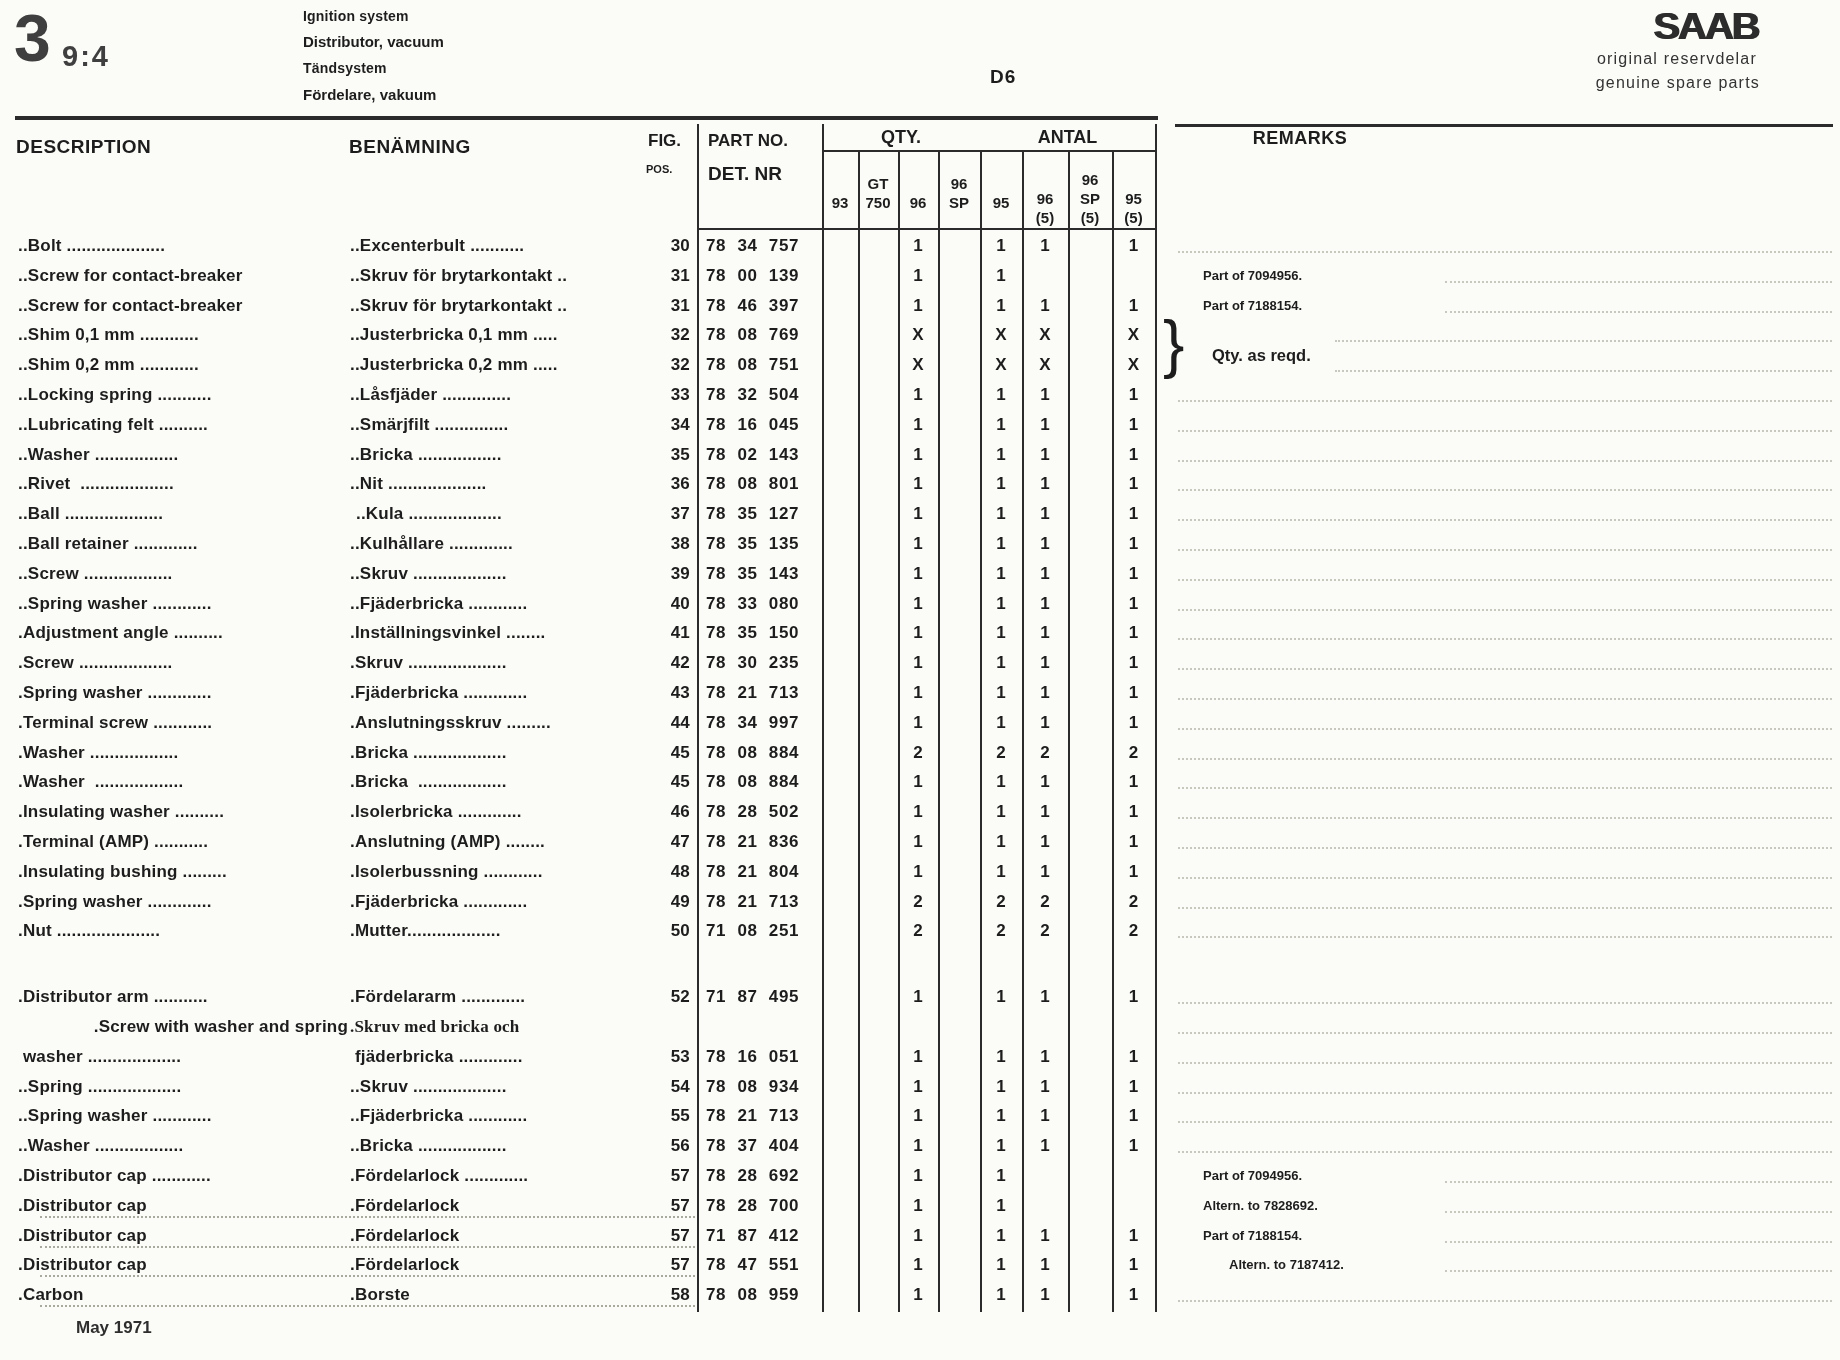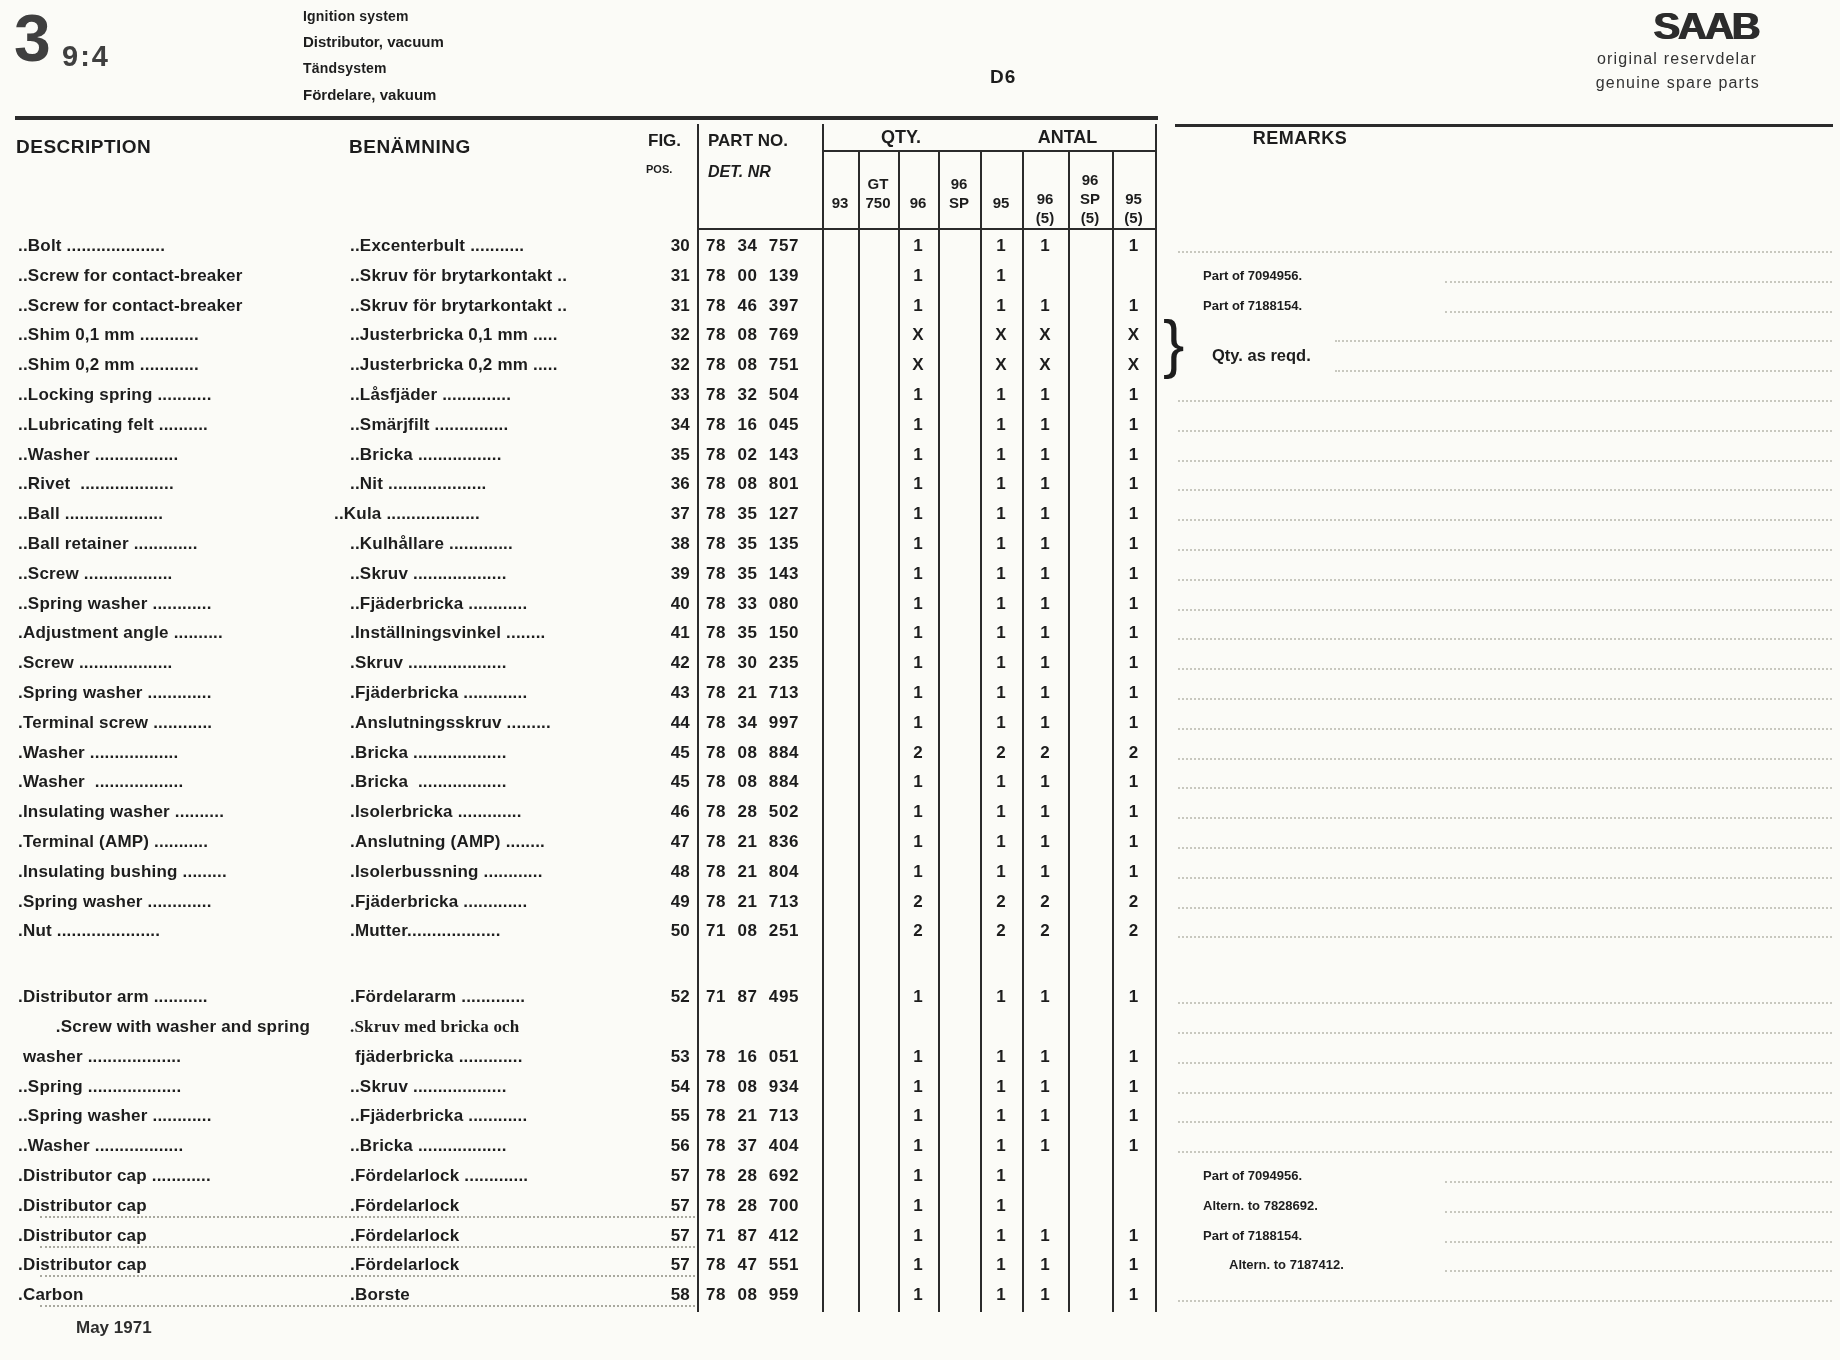--- a/index.html
+++ b/index.html
@@ -45,21 +45,21 @@
 
   <div class="abs logo" style="right:82px;top:6px;">SAAB</div>
   <div class="abs tagline" style="right:83px;top:50px;">original reservdelar</div>
   <div class="abs tagline" style="right:80px;top:74px;">genuine spare parts</div>
 
   <div class="abs hdrlbl" style="left:16px;top:136px;font-size:19px;letter-spacing:.5px;">DESCRIPTION</div>
   <div class="abs hdrlbl" style="left:349px;top:136px;font-size:19px;letter-spacing:.5px;">BENÄMNING</div>
   <div class="abs hdrlbl" style="left:648px;top:131px;font-size:17px;">FIG.</div>
   <div class="abs hdrlbl" style="left:646px;top:163px;font-size:11px;">POS.</div>
   <div class="abs hdrlbl" style="left:708px;top:131px;font-size:17px;">PART NO.</div>
-  <div class="abs hdrlbl" style="left:708px;top:163px;font-size:16px;font-style:italic;">DET. NR</div>
+  <div class="abs hdrlbl" style="left:708px;top:163px;font-size:19px;">DET. NR</div>
   <div class="abs hdrlbl" style="left:822px;top:127px;width:158px;text-align:center;font-size:18px;">QTY.</div>
   <div class="abs hdrlbl" style="left:980px;top:127px;width:175px;text-align:center;font-size:18px;">ANTAL</div>
   <div class="abs hdrlbl" style="left:1230px;top:128px;width:140px;text-align:center;font-size:18px;letter-spacing:.5px;">REMARKS</div>
 
   <div id="lines">
       <div class="vline" style="left: 697px; top: 124px; height: 1188px;"></div>
       <div class="vline" style="left: 822px; top: 124px; height: 1188px;"></div>
       <div class="vline" style="left: 1155px; top: 124px; height: 1188px;"></div>
       <div class="vline" style="left: 858px; top: 150px; height: 1162px;"></div>
       <div class="vline" style="left: 898px; top: 150px; height: 1162px;"></div>
@@ -184,21 +184,21 @@
         <div class="cell" style="left: 630px; width: 60px; text-align: right;">36</div>
         <div class="cell part" style="left: 706px; width: 114px; text-align: left;">78 08 801</div>
         <div class="qtycell" style="left: 900px;">1</div>
         <div class="qtycell" style="left: 983px;">1</div>
         <div class="qtycell" style="left: 1027px;">1</div>
         <div class="qtycell" style="left: 1115.5px;">1</div>
         <div class="leader" style="left: 1178px; width: 654px; top: 15px;"></div>
       </div>
       <div class="row" style="top: 504.2px;">
         <div class="cell" style="left: 18px; width: 330px; text-align: left;">..Ball ....................</div>
-        <div class="cell" style="left: 334px; width: 290px; text-align: left;">..Kula ...................</div>
+        <div class="cell" style="left: 356px; width: 290px; text-align: left;">..Kula ...................</div>
         <div class="cell" style="left: 630px; width: 60px; text-align: right;">37</div>
         <div class="cell part" style="left: 706px; width: 114px; text-align: left;">78 35 127</div>
         <div class="qtycell" style="left: 900px;">1</div>
         <div class="qtycell" style="left: 983px;">1</div>
         <div class="qtycell" style="left: 1027px;">1</div>
         <div class="qtycell" style="left: 1115.5px;">1</div>
         <div class="leader" style="left: 1178px; width: 654px; top: 15px;"></div>
       </div>
       <div class="row" style="top: 534px;">
         <div class="cell" style="left: 18px; width: 330px; text-align: left;">..Ball retainer .............</div>
@@ -359,21 +359,21 @@
         <div class="cell" style="left: 350px; width: 290px; text-align: left;">.Fördelararm .............</div>
         <div class="cell" style="left: 630px; width: 60px; text-align: right;">52</div>
         <div class="cell part" style="left: 706px; width: 114px; text-align: left;">71 87 495</div>
         <div class="qtycell" style="left: 900px;">1</div>
         <div class="qtycell" style="left: 983px;">1</div>
         <div class="qtycell" style="left: 1027px;">1</div>
         <div class="qtycell" style="left: 1115.5px;">1</div>
         <div class="leader" style="left: 1178px; width: 654px; top: 15px;"></div>
       </div>
       <div class="row" style="top: 1017px;">
-        <div class="cell" style="left: 18px; width: 330px; text-align: center;">.Screw with washer and spring</div>
+        <div class="cell" style="left: 18px; width: 330px; text-align: right;">.Screw with washer and spring</div>
         <div class="cell" style="left: 350px; width: 290px; text-align: left; font-family: Liberation Serif, serif;">.Skruv med bricka och</div>
         <div class="leader" style="left: 1178px; width: 654px; top: 15px;"></div>
       </div>
       <div class="row" style="top: 1046.8px;">
         <div class="cell" style="left: 18px; width: 330px; text-align: left;"> washer ...................</div>
         <div class="cell" style="left: 350px; width: 290px; text-align: left;"> fjäderbricka .............</div>
         <div class="cell" style="left: 630px; width: 60px; text-align: right;">53</div>
         <div class="cell part" style="left: 706px; width: 114px; text-align: left;">78 16 051</div>
         <div class="qtycell" style="left: 900px;">1</div>
         <div class="qtycell" style="left: 983px;">1</div>

